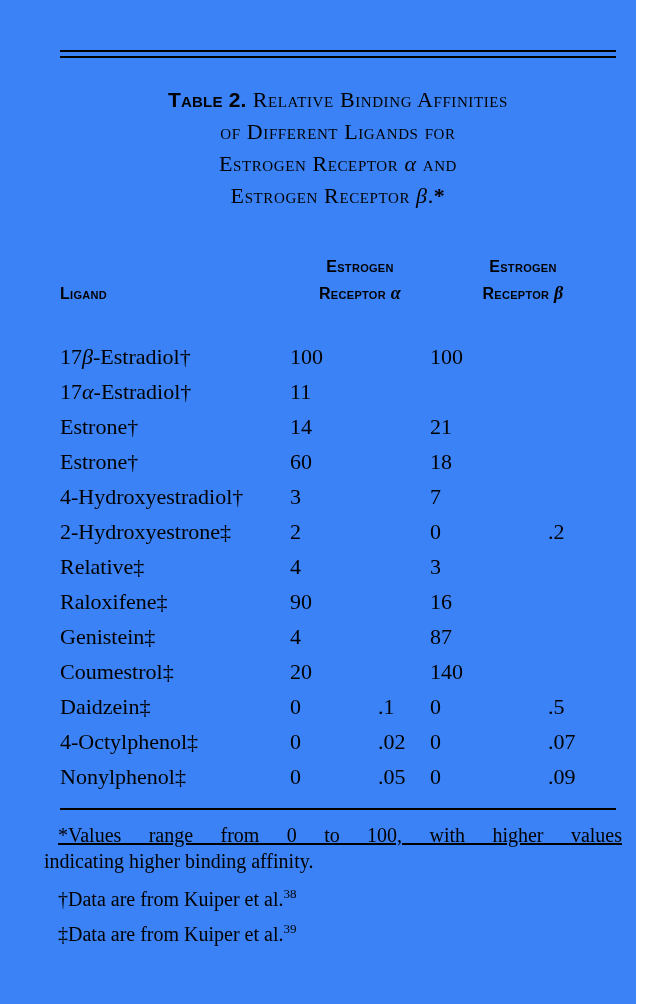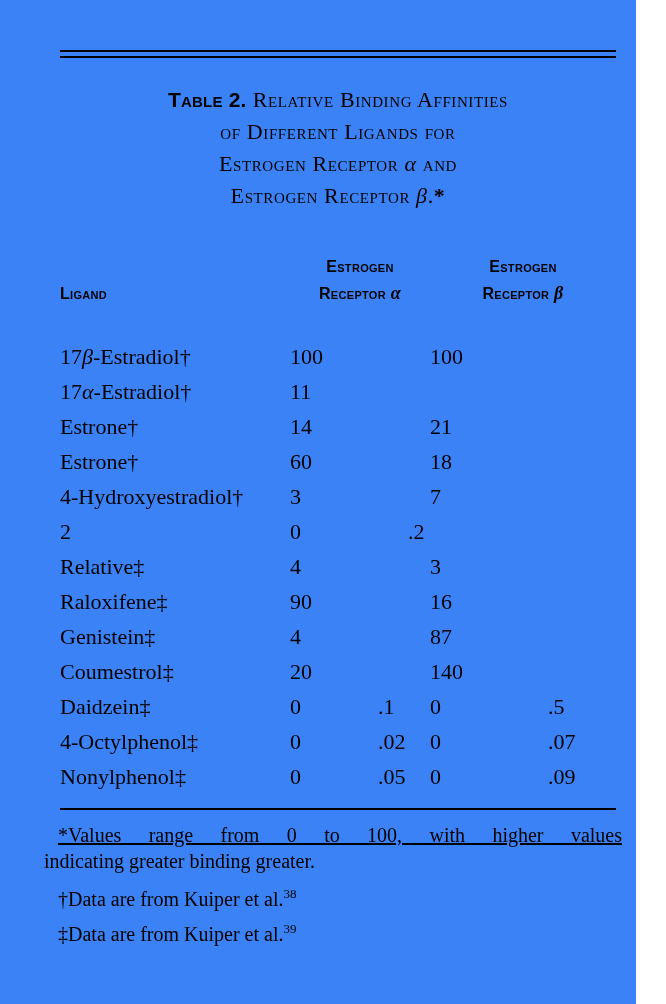--- a/index.html
+++ b/index.html
@@ -179,20 +179,21 @@
             <span class="ipart">3</span>
             <span class="fpart"></span>
           </div>
         <div class="cell-num col-beta">
             <span class="ipart">7</span>
             <span class="fpart"></span>
           </div>
       </div>
 
       <div class="trow">
+        <div class="cell-ligand"><span>2-Hydroxyestrone‡</span><span class="greek"></span><span></span></div>
         <div class="cell-num col-alpha">
             <span class="ipart">2</span>
             <span class="fpart"></span>
           </div>
         <div class="cell-num col-beta">
             <span class="ipart">0</span>
             <span class="fpart">.2</span>
           </div>
       </div>
 
@@ -279,20 +280,20 @@
             <span class="fpart">.09</span>
           </div>
       </div>
     </div>
 
     <div class="rule-single"></div>
 
     <div class="footnotes">
       <p class="fn">
         <span class="fn-line1">*Values range from 0 to 100, with higher values</span>
-        <span class="fn-line2">indicating greater binding greater.</span>
+        <span class="fn-line2">indicating higher binding affinity.</span>
       </p>
       <p class="fn fn-ref"><span>†Data are from Kuiper et al.</span><span class="sup">38</span></p>
       <p class="fn fn-ref"><span>‡Data are from Kuiper et al.</span><span class="sup">39</span></p>
     </div>
 
   </div>
 </div>
 
 </body></html>

